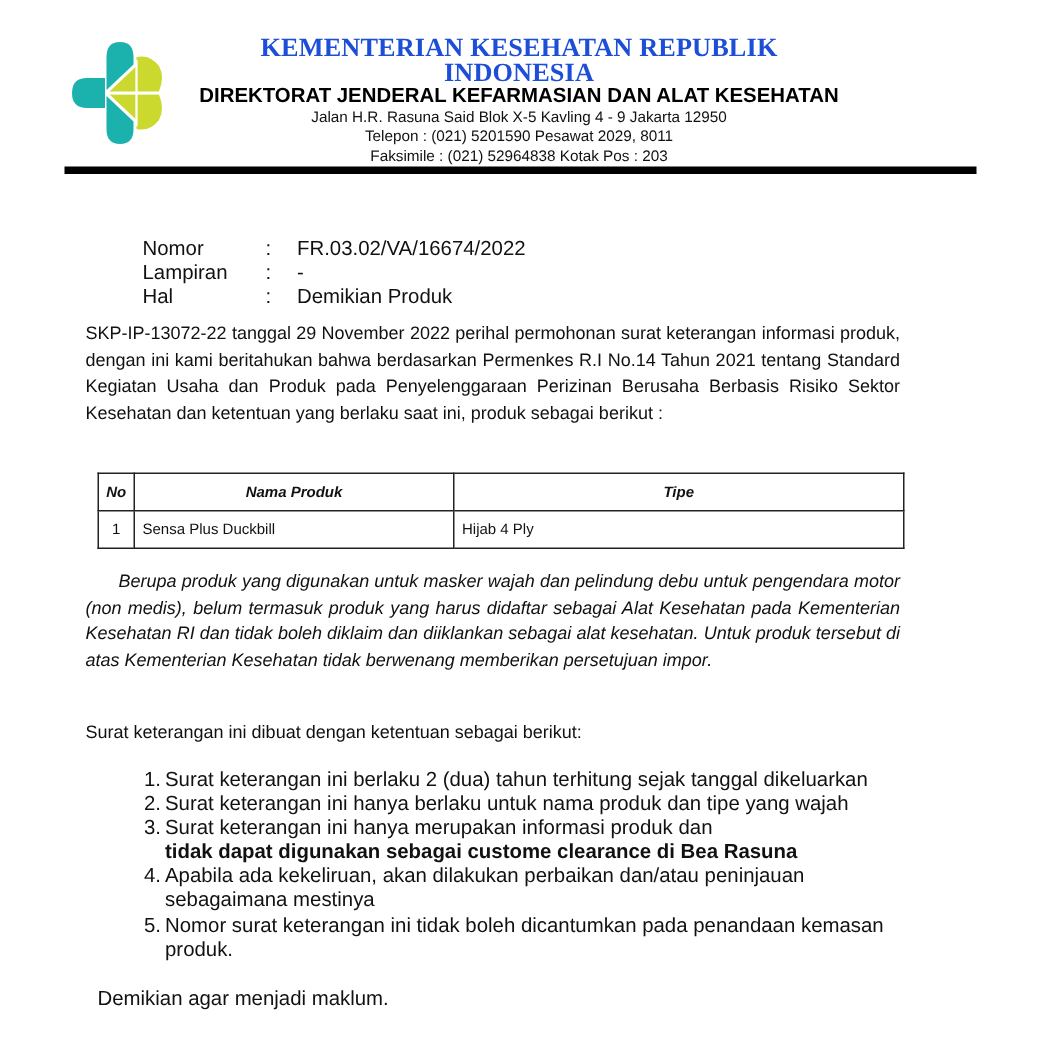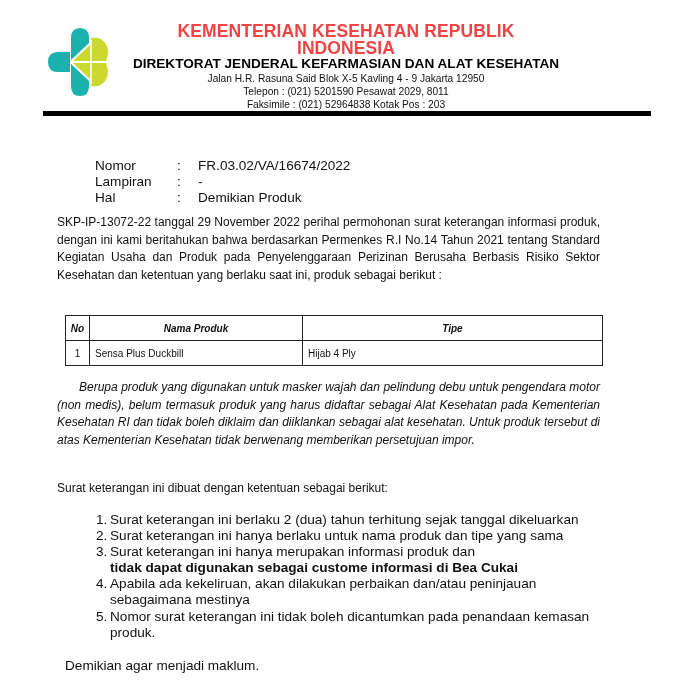--- a/index.html
+++ b/index.html
@@ -5,21 +5,21 @@
     * { margin: 0; padding: 0; box-sizing: border-box; }
     html, body { width: 700px; height: 700px; background: #ffffff; overflow: hidden; }
     body { font-family: "Liberation Sans", sans-serif; color: #111111; position: relative; }
 
     .kop { position: absolute; left: 0; top: 0; width: 700px; height: 120px; }
     .logo-left { position: absolute; left: 44px; top: 26px; width: 70px; height: 72px; }
     .logo-right { position: absolute; left: 578px; top: 26px; width: 60px; height: 70px; }
     .germas-text { position: absolute; left: 0; top: 49px; width: 60px; text-align: center; font-weight: bold; font-size: 14px; color: #1d5f9a; letter-spacing: 0px; }
 
     .kop-text { position: absolute; left: 130px; top: 23px; width: 432px; text-align: center; }
-    .kop-title { font-weight: bold; font-size: 17.5px; line-height: 17px; letter-spacing: 0.1px; color: #ef4444; }
+    .kop-title { font-weight: bold; font-size: 17.5px; line-height: 17px; letter-spacing: 0.1px; color: #1d4ed8; font-family: Liberation Serif, serif; }
     .kop-sub { font-weight: bold; font-size: 13.6px; line-height: 13px; color: #000; }
     .kop-line { font-size: 10.2px; line-height: 13px; color: #111; }
     .kop-line.addr { margin-top: 2px; }
 
     .hr { position: absolute; left: 43px; top: 111px; width: 608px; height: 5px; background: #000; }
 
     .meta { position: absolute; left: 65px; top: 158px; font-size: 13.6px; line-height: 16px; margin-left: 30px; }
     .meta-row { display: flex; height: 16px; }
     .meta-label { width: 82px; }
     .meta-colon { width: 21px; }
@@ -119,27 +119,27 @@
 
 <p class="para p3">Surat keterangan ini dibuat dengan ketentuan sebagai berikut:</p>
 
 <div class="list">
   <div class="li">
     <span class="li-num">1.</span>
     <span class="li-text">Surat keterangan ini berlaku 2 (dua) tahun terhitung sejak tanggal dikeluarkan</span>
   </div>
   <div class="li">
     <span class="li-num">2.</span>
-    <span class="li-text">Surat keterangan ini hanya berlaku untuk nama produk dan tipe yang sama</span>
+    <span class="li-text">Surat keterangan ini hanya berlaku untuk nama produk dan tipe yang wajah</span>
   </div>
   <div class="li">
     <span class="li-num">3.</span>
     <span class="li-text">
       <span>Surat keterangan ini hanya merupakan informasi produk dan</span>
-      <span class="bold">tidak dapat digunakan sebagai custome informasi di Bea Cukai</span>
+      <span class="bold">tidak dapat digunakan sebagai custome clearance di Bea Rasuna</span>
     </span>
   </div>
   <div class="li">
     <span class="li-num">4.</span>
     <span class="li-text">Apabila ada kekeliruan, akan dilakukan perbaikan dan/atau peninjauan sebagaimana mestinya</span>
   </div>
   <div class="li">
     <span class="li-num">5.</span>
     <span class="li-text">Nomor surat keterangan ini tidak boleh dicantumkan pada penandaan kemasan produk.</span>
   </div>

